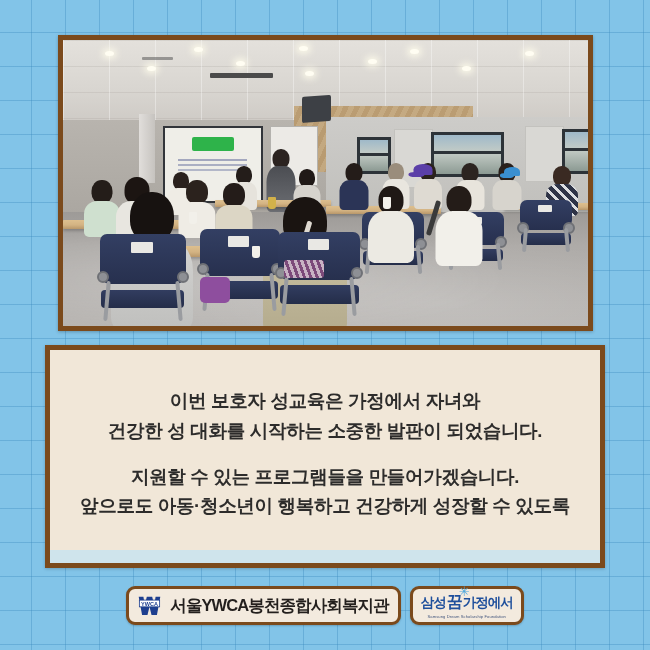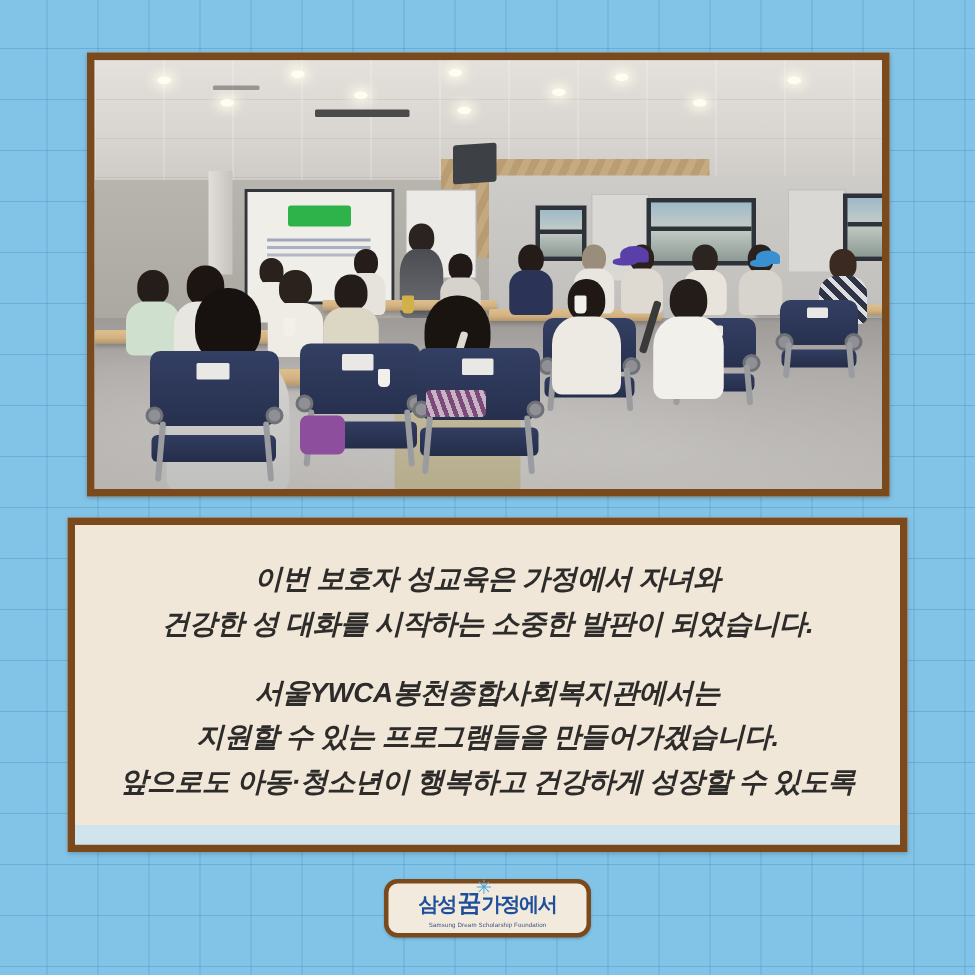--- a/index.html
+++ b/index.html
@@ -282,21 +282,20 @@
     z-index: 2;
   }
   .para-gap { height: 16px; }
   .line {
     font-size: 18.5px;
     font-weight: 700;
     color: #2d2c2b;
     letter-spacing: -0.3px;
     line-height: 1.62;
     white-space: nowrap;
-    font-style: italic;
   }
 
   
   #footer-logos {
     position: absolute;
     left: 0; right: 0;
     top: 586px;
     display: flex;
     justify-content: center;
     align-items: center;
@@ -324,21 +323,21 @@
   }
   .ywca-label {
     font-size: 16.5px;
     font-weight: 700;
     color: #231f1d;
     letter-spacing: -0.9px;
     white-space: nowrap;
   }
   #logo-samsung {
     height: 39px;
-    padding: 0 20px;
+    padding: 0 8px;
     flex-direction: column;
     justify-content: center;
     align-items: center;
   }
   .samsung-row {
     display: flex;
     align-items: center;
     gap: 1px;
     position: relative;
   }
@@ -575,29 +574,38 @@
     </div>
   </div>
 
   <div id="text-panel">
     <div class="para">
       <div class="line">이번 보호자 성교육은 가정에서 자녀와</div>
       <div class="line">건강한 성 대화를 시작하는 소중한 발판이 되었습니다.</div>
     </div>
     <div class="para-gap"></div>
     <div class="para">
-      <div class="line">서울YWCA봉천종합사회복지관에서는</div>
       <div class="line">지원할 수 있는 프로그램들을 만들어가겠습니다.</div>
       <div class="line">앞으로도 아동·청소년이 행복하고 건강하게 성장할 수 있도록</div>
     </div>
     <div id="panel-strip"></div>
   </div>
 
   <div id="footer-logos">
 
+    <div class="logo-box" id="logo-ywca">
+      <div class="ywca-mark">
+        <svg viewBox="0 0 40 40" width="27" height="27" aria-hidden="true">
+          <path d="M4 7 L11 7 L13 20 L16 7 L24 7 L27 20 L29 7 L36 7 L31 34 L23 34 L20 22 L17 34 L9 34 Z" fill="#1e3f8f"></path>
+          <rect x="5" y="12" width="30" height="10" fill="#ffffff" stroke="#1e3f8f" stroke-width="1.2"></rect>
+          <text x="20" y="20" font-family="Liberation Sans, sans-serif" font-size="8.2" font-weight="bold" fill="#1e3f8f" text-anchor="middle">YWCA</text>
+        </svg>
+      </div>
+      <div class="ywca-label">서울YWCA봉천종합사회복지관</div>
+    </div>
 
     <div class="logo-box" id="logo-samsung">
       <div class="samsung-row">
         <span class="samsung-blue">삼성</span>
         <span class="samsung-kkum">
           <span>꿈</span>
           <span class="samsung-star">✳</span>
         </span>
         <span class="samsung-blue">가정에서</span>
       </div>

